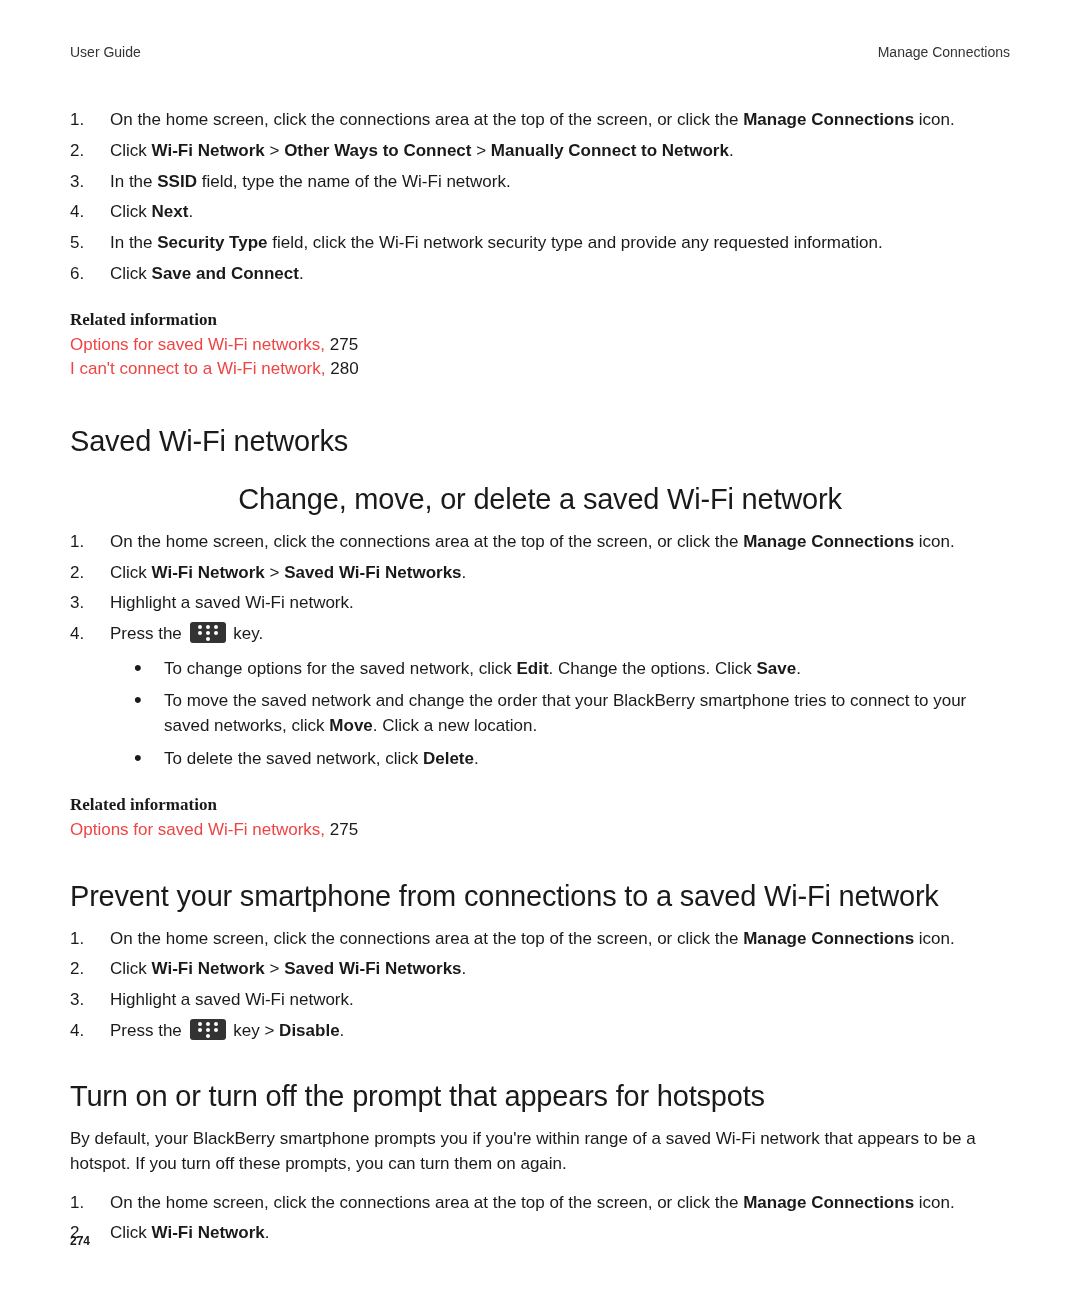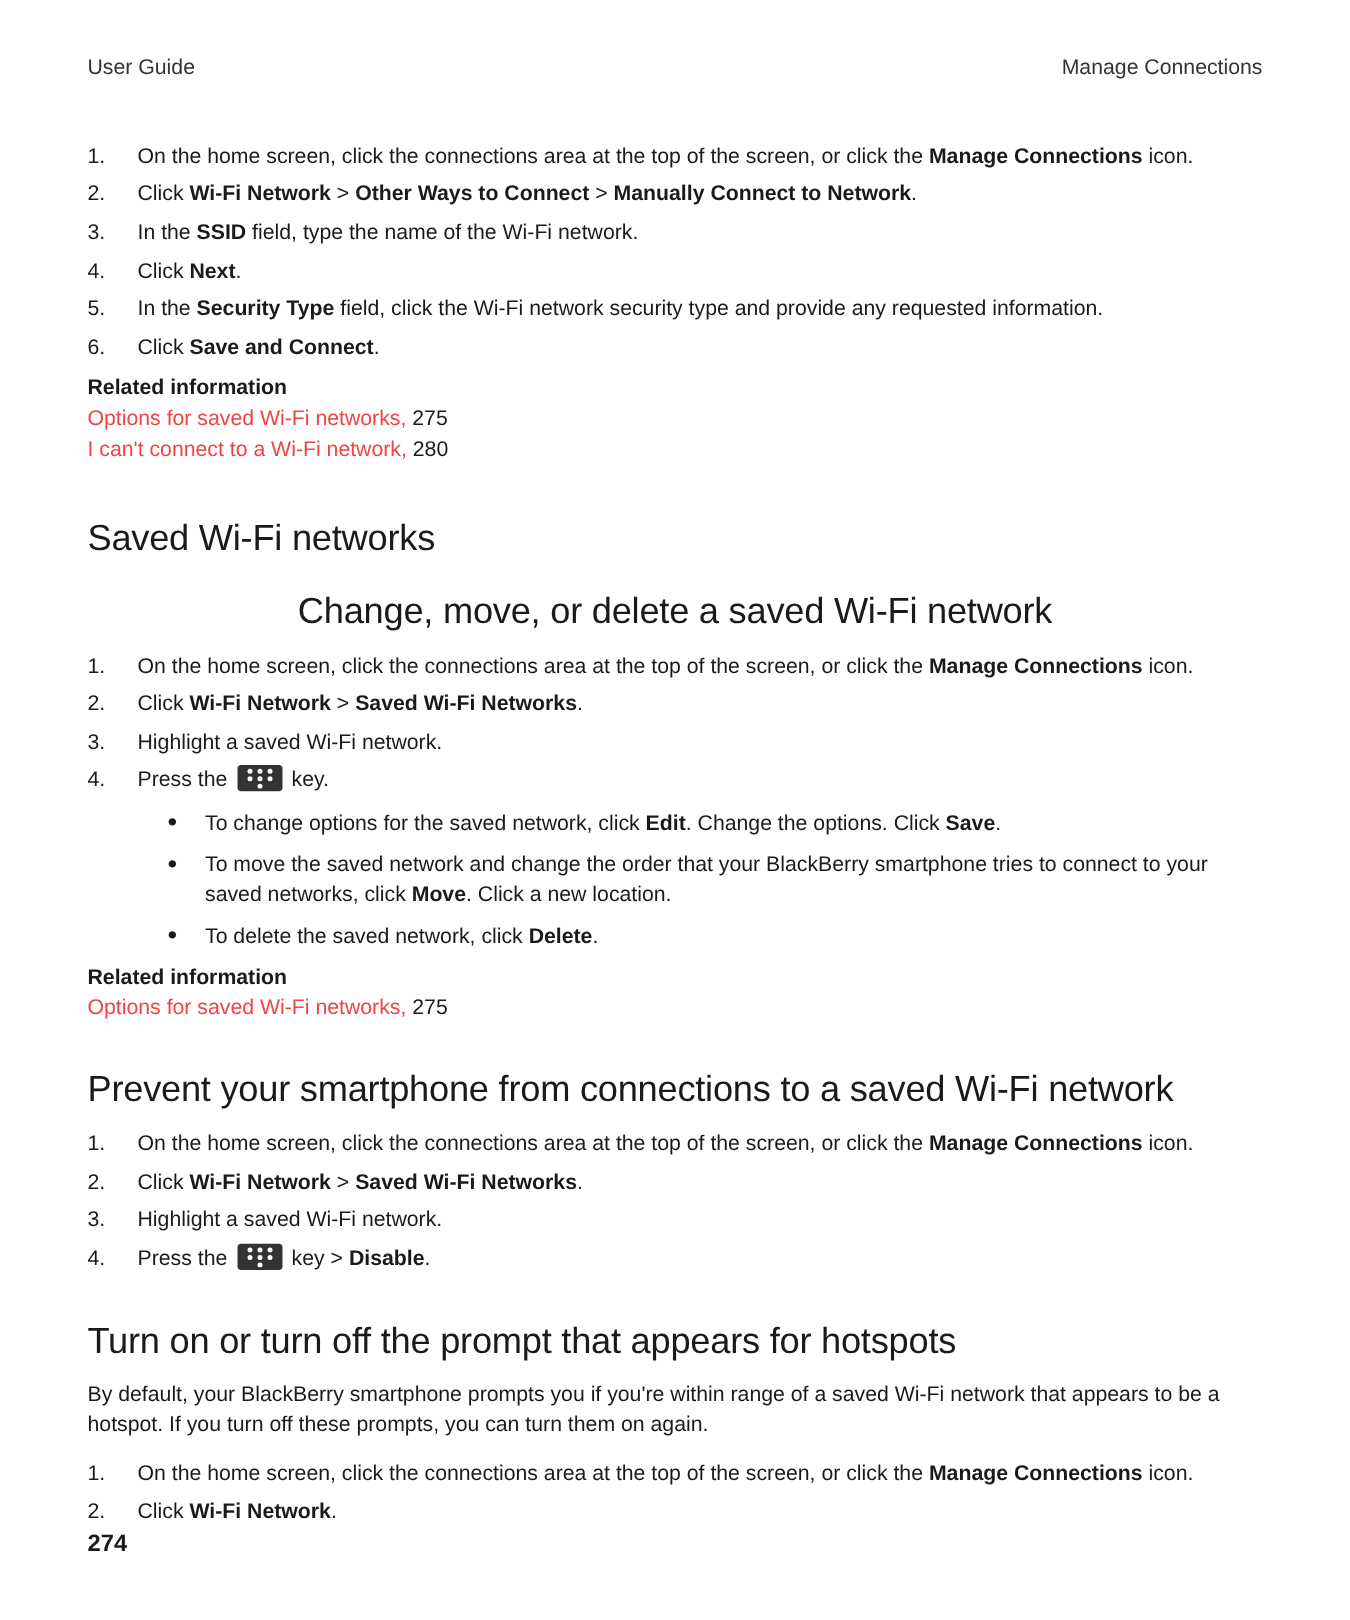--- a/index.html
+++ b/index.html
@@ -10,21 +10,21 @@
     width: 1080px;
     min-height: 1296px;
     position: relative;
     padding: 42px 70px 40px 70px;
     line-height: 1.45;
     font-size: 17px;
   }
   .header-row {
     display: flex;
     justify-content: space-between;
-    font-size: 17px;
+    font-size: 14px;
     color: #333;
     margin-bottom: 46px;
   }
   ol.steps {
     list-style: none;
     counter-reset: step;
     padding-left: 0;
   }
   ol.steps > li {
     counter-increment: step;
@@ -51,21 +51,22 @@
   ul.sub > li::before {
     content: "•";
     position: absolute;
     left: 0;
     top: 0;
     font-size: 22px;
     line-height: 1;
   }
   .rel-head {
     font-weight: 700;
-    margin-top: 8px;
+    margin-top: 22px;
+    font-family: Liberation Serif, serif;
   }
   .link { color: #ef4444; }
   h2 {
     font-size: 29px;
     font-weight: 400;
     margin-top: 38px;
     margin-bottom: 10px;
     letter-spacing: -0.2px;
   }
   h2.tight { margin-top: 16px; text-align: center; }
@@ -82,21 +83,21 @@
     margin: 0 3px;
     position: relative;
     overflow: hidden;
   }
   .key-icon svg { position: absolute; top: 2px; left: 7px; }
   .pagenum {
     position: absolute;
     bottom: 46px;
     left: 70px;
     font-weight: 700;
-    font-size: 19px;
+    font-size: 12px;
   }
 </style>
 </head>
 <body>
 
 <div class="header-row">
   <span>User Guide</span>
   <span>Manage Connections</span>
 </div>
 

